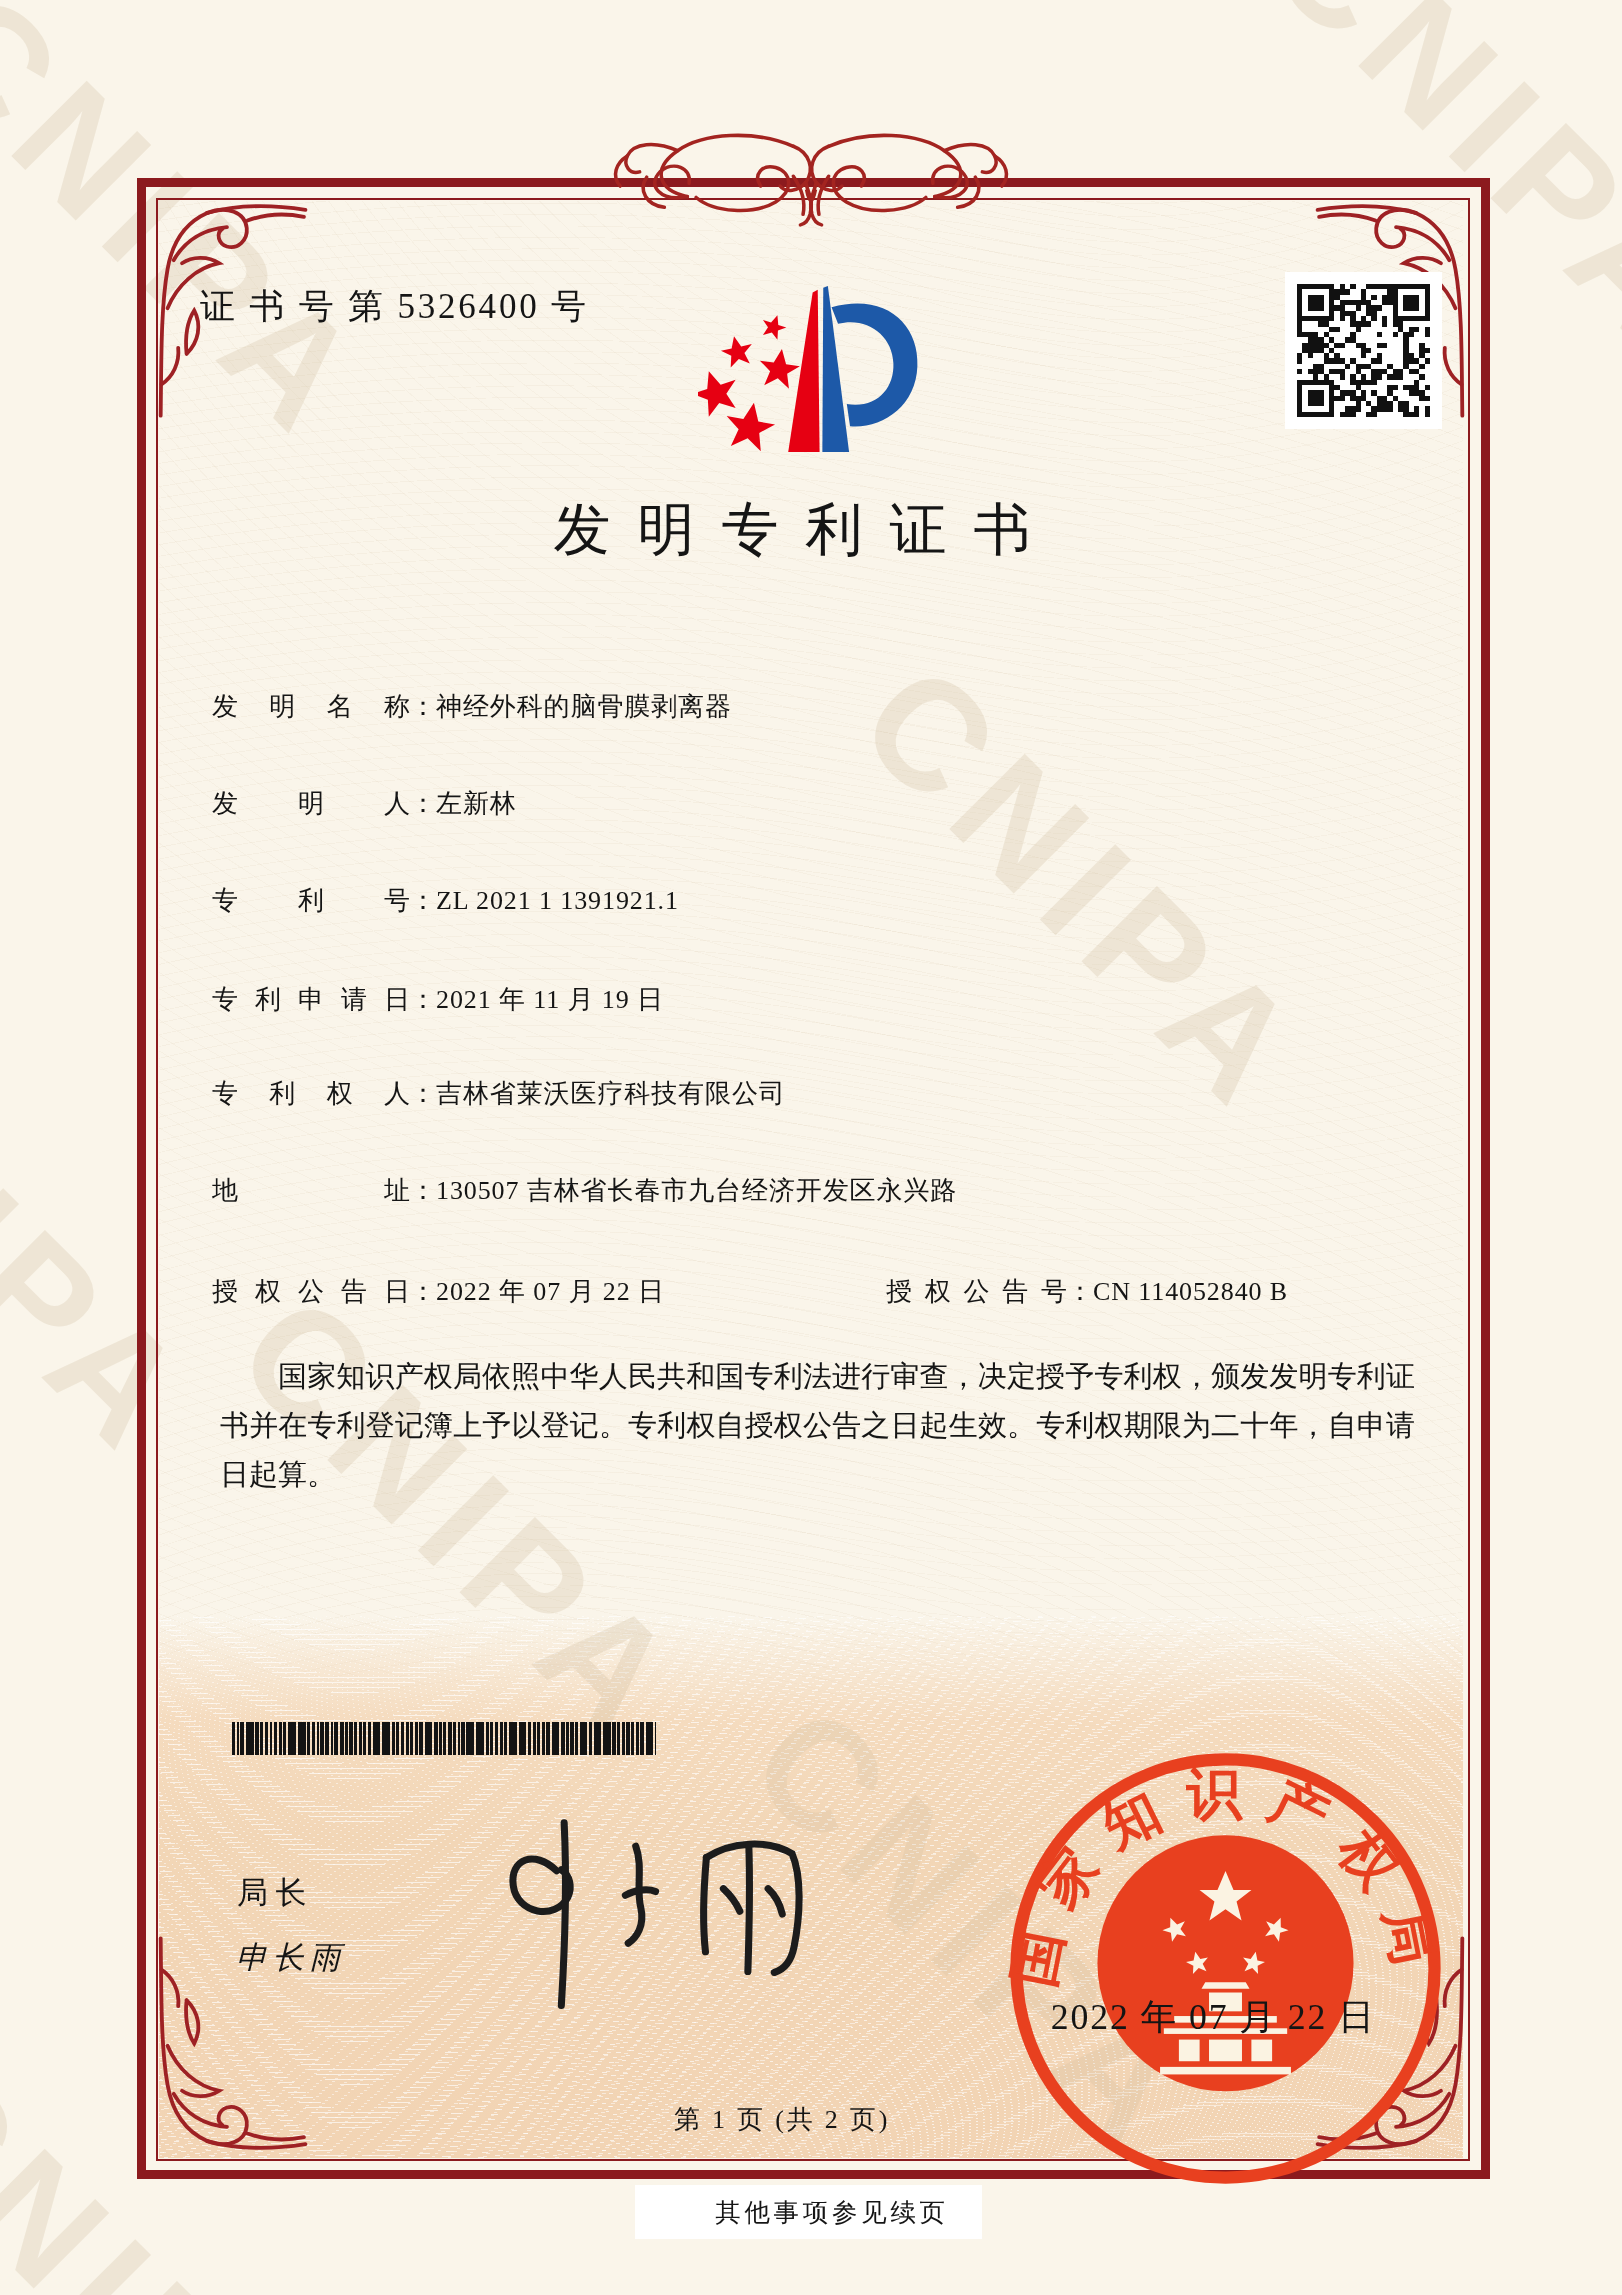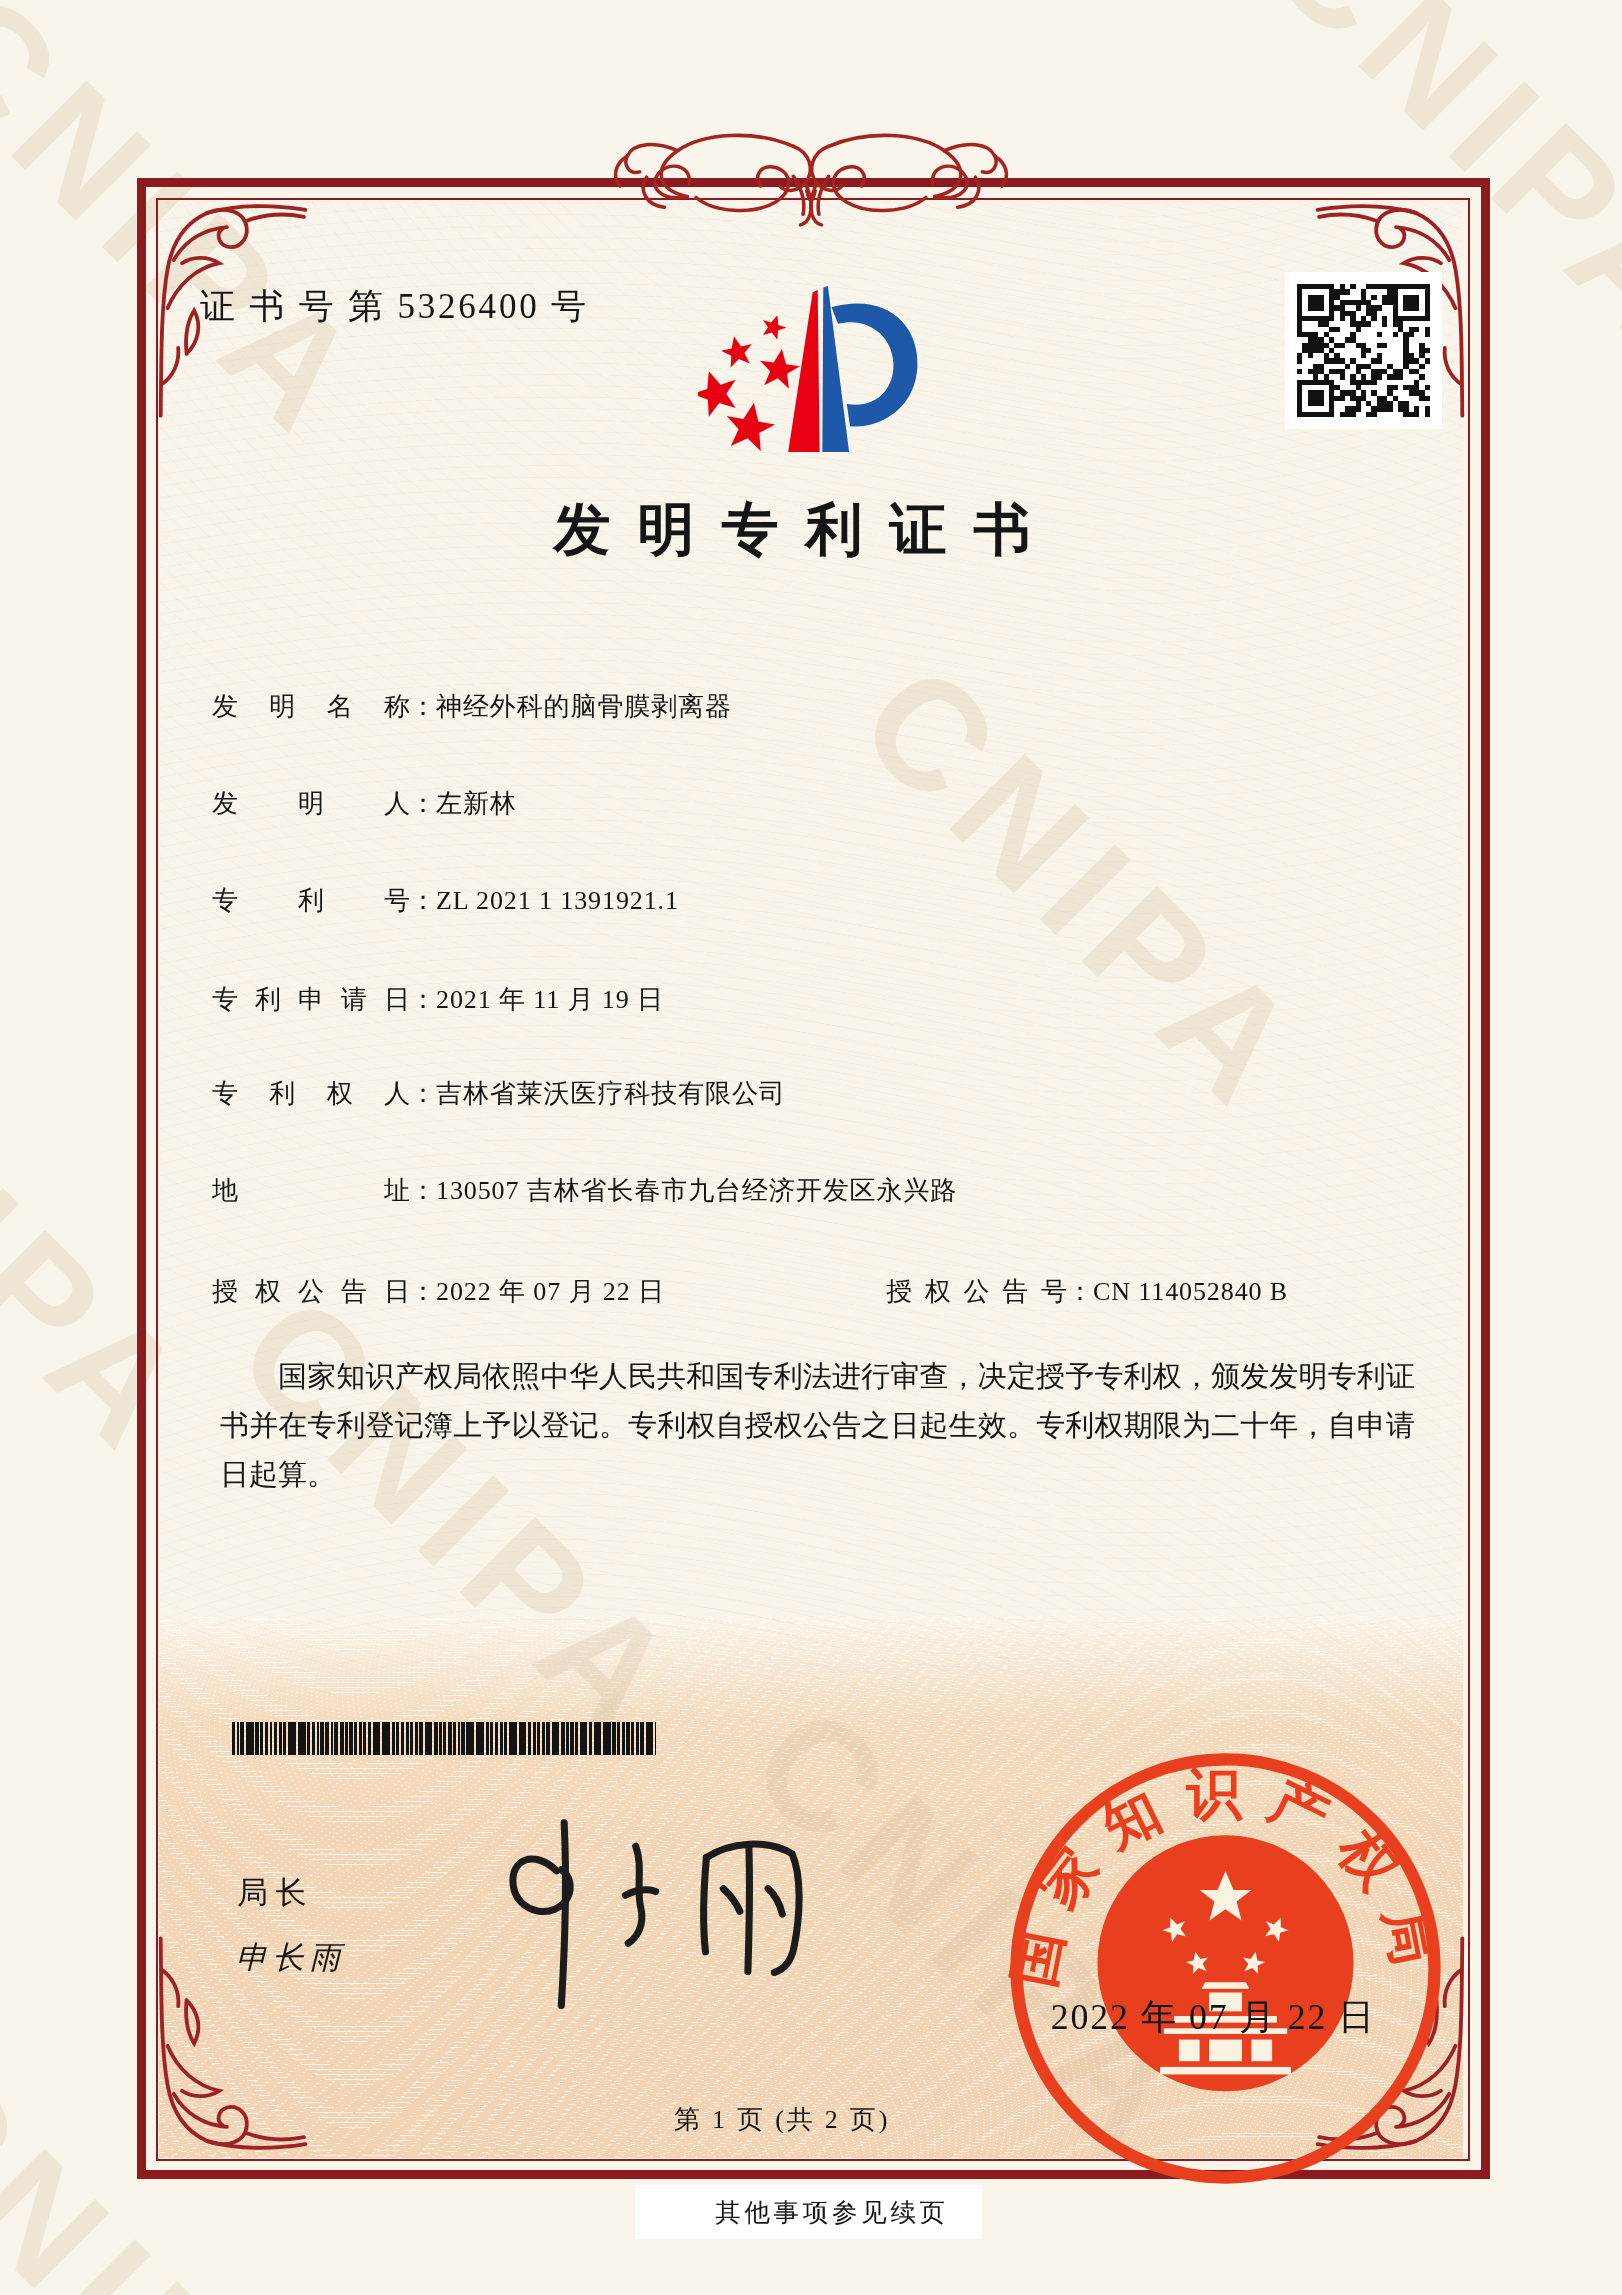--- a/index.html
+++ b/index.html
@@ -42,21 +42,21 @@
       repeating-radial-gradient(130% 70% at 15% 135%, rgba(255,255,255,.65) 0 0.9px, rgba(255,255,255,0) 0.9px 11.3px),
       repeating-radial-gradient(140% 80% at 85% -35%, rgba(255,255,255,.50) 0 0.9px, rgba(255,255,255,0) 0.9px 13px),
       linear-gradient(180deg, rgba(244,215,183,0) 0px, rgba(244,215,183,.85) 104px, #f2d6b6 226px, #f2d4b4 100%);
   }
   
   .orn{position:absolute;z-index:4;pointer-events:none;}
   
   .cert-no{left:200px;top:283px;font-size:35px;letter-spacing:2.8px;z-index:5;}
   .title{
     left:0;top:492px;width:1580px;text-align:center;z-index:5;
-    font-size:57px;font-weight:bold;letter-spacing:27px;padding-left:31px;box-sizing:border-box;
+    font-size:57px;font-weight:normal;letter-spacing:27px;padding-left:31px;box-sizing:border-box;
   }
   .qrbox{left:1285px;top:272px;width:157px;height:157px;background:#fff;z-index:5;}
   #qr{position:absolute;left:12.2px;top:12.2px;width:133px;height:133px;}
   
   .frow{position:absolute;left:212px;width:1248px;font-size:26px;z-index:5;white-space:nowrap;}
   .flabel{display:inline-block;width:198px;text-align:justify;text-align-last:justify;}
   .flabel2{display:inline-block;width:181px;text-align:justify;text-align-last:justify;}
   .fcolon{display:inline-block;}
   .fval{letter-spacing:0.9px;}
   .fcol2{position:absolute;left:674px;top:0;}

